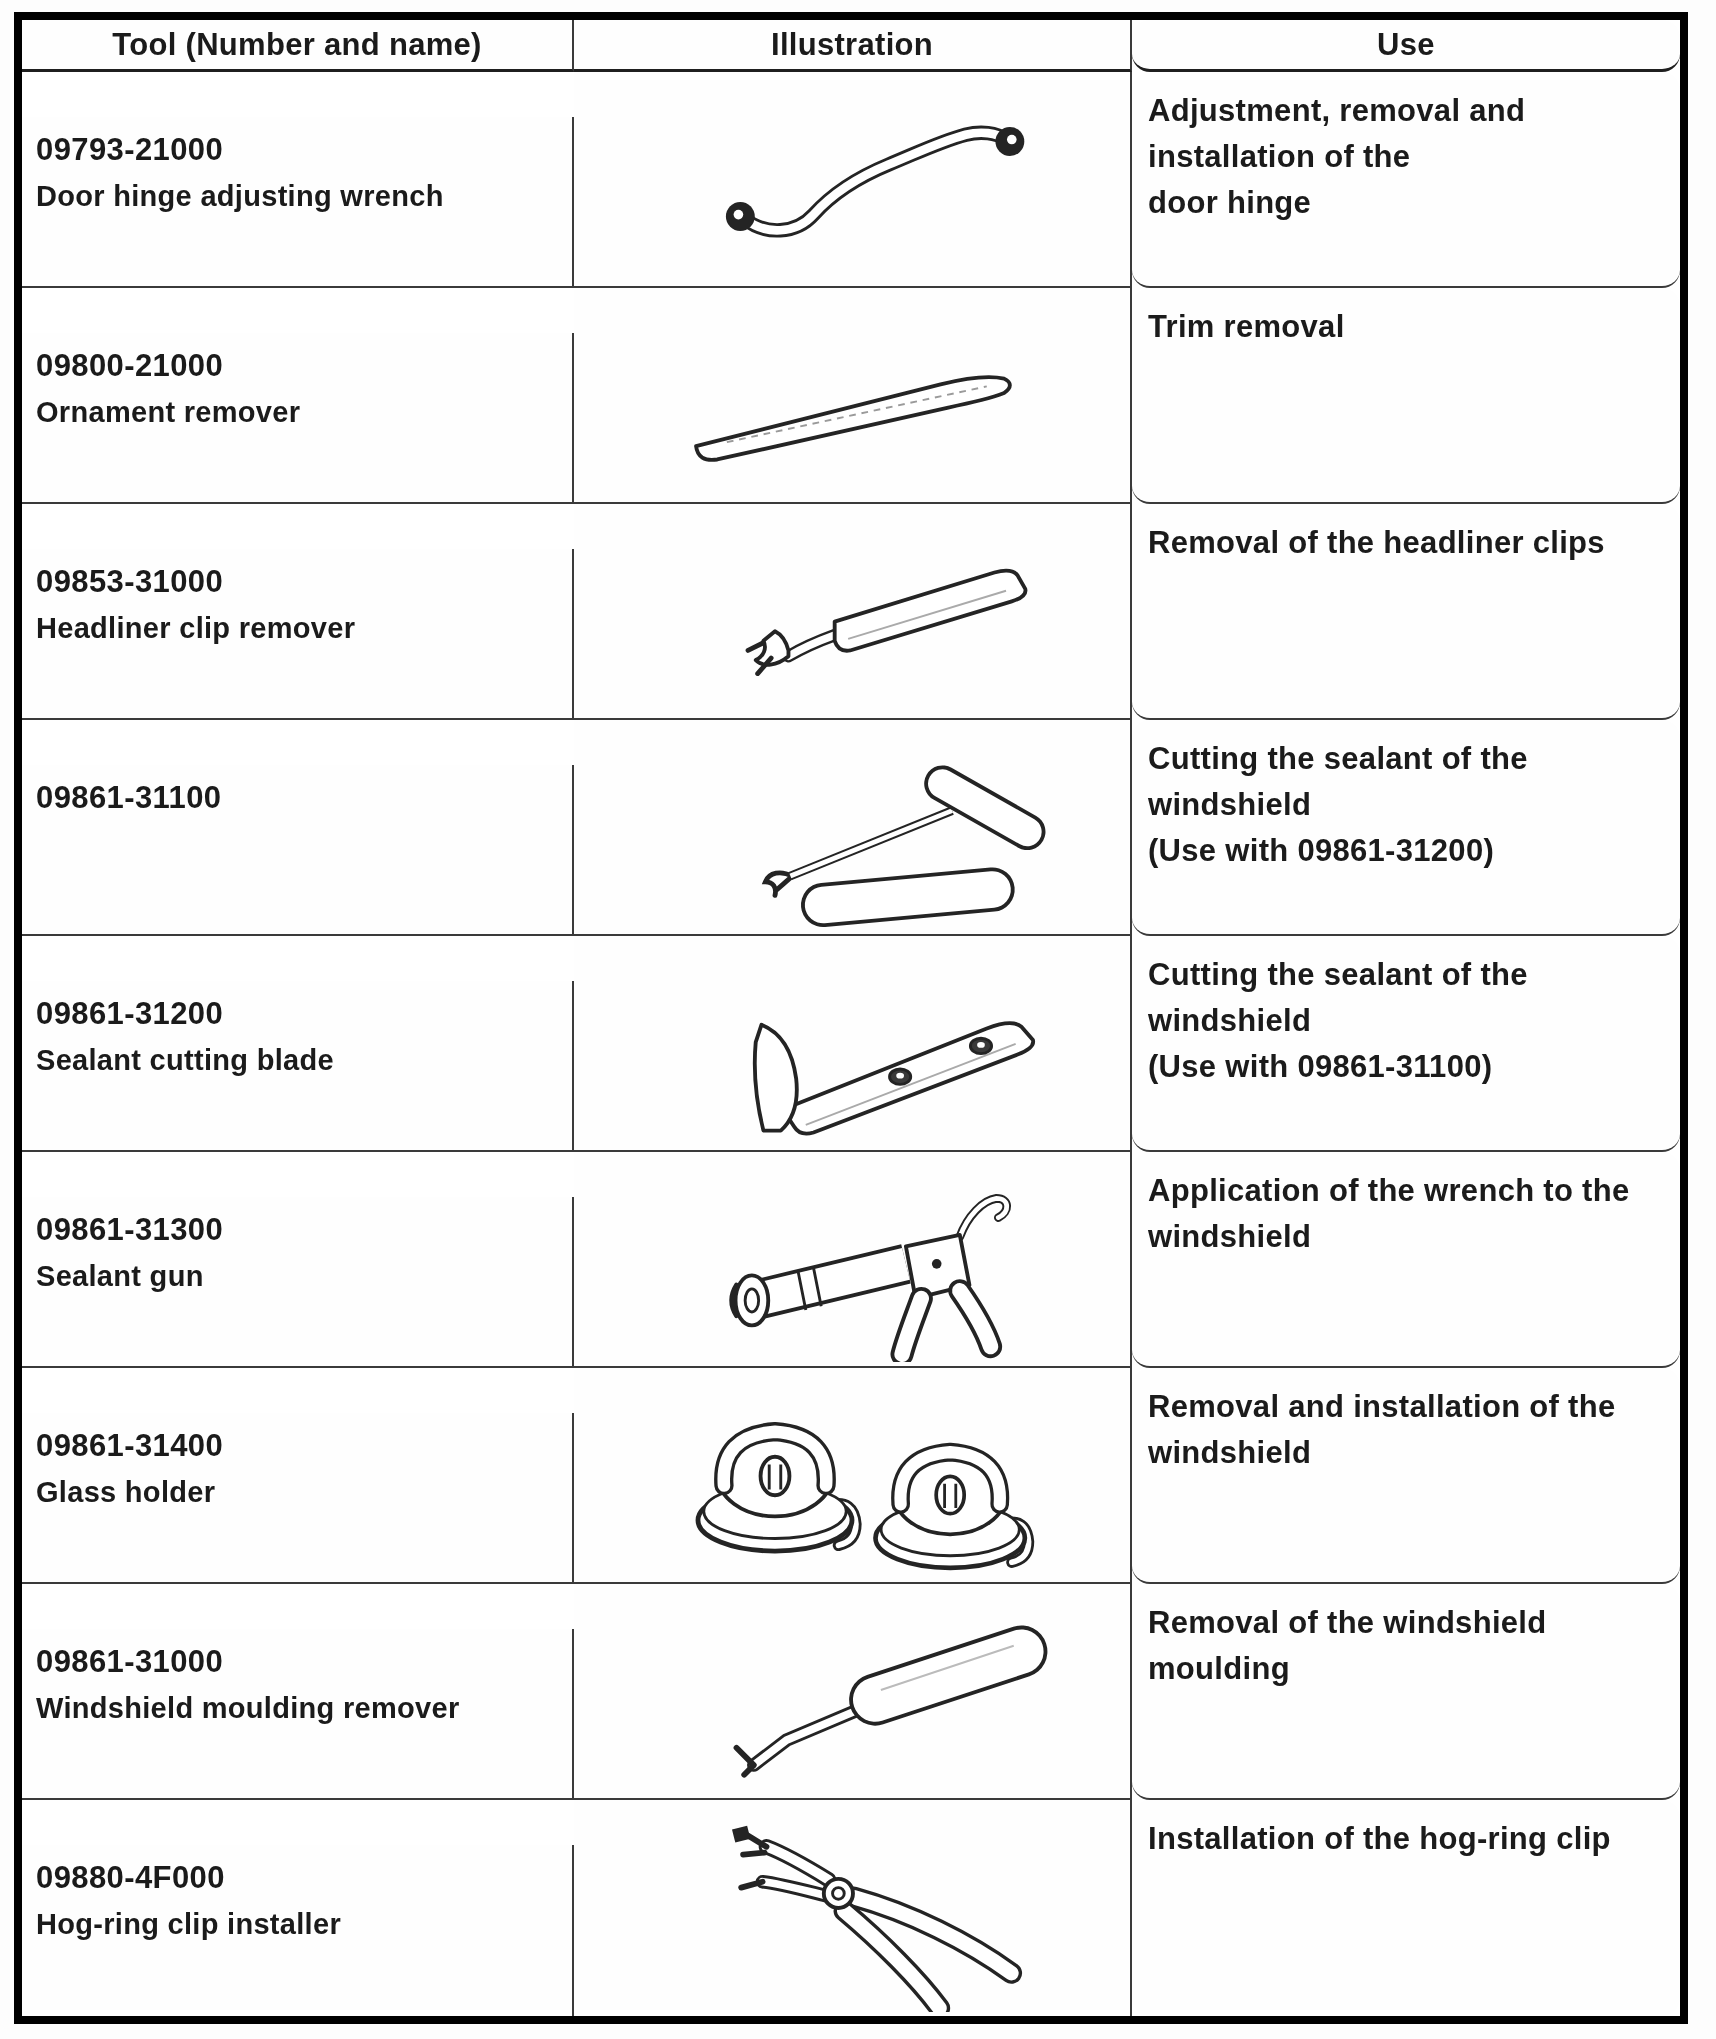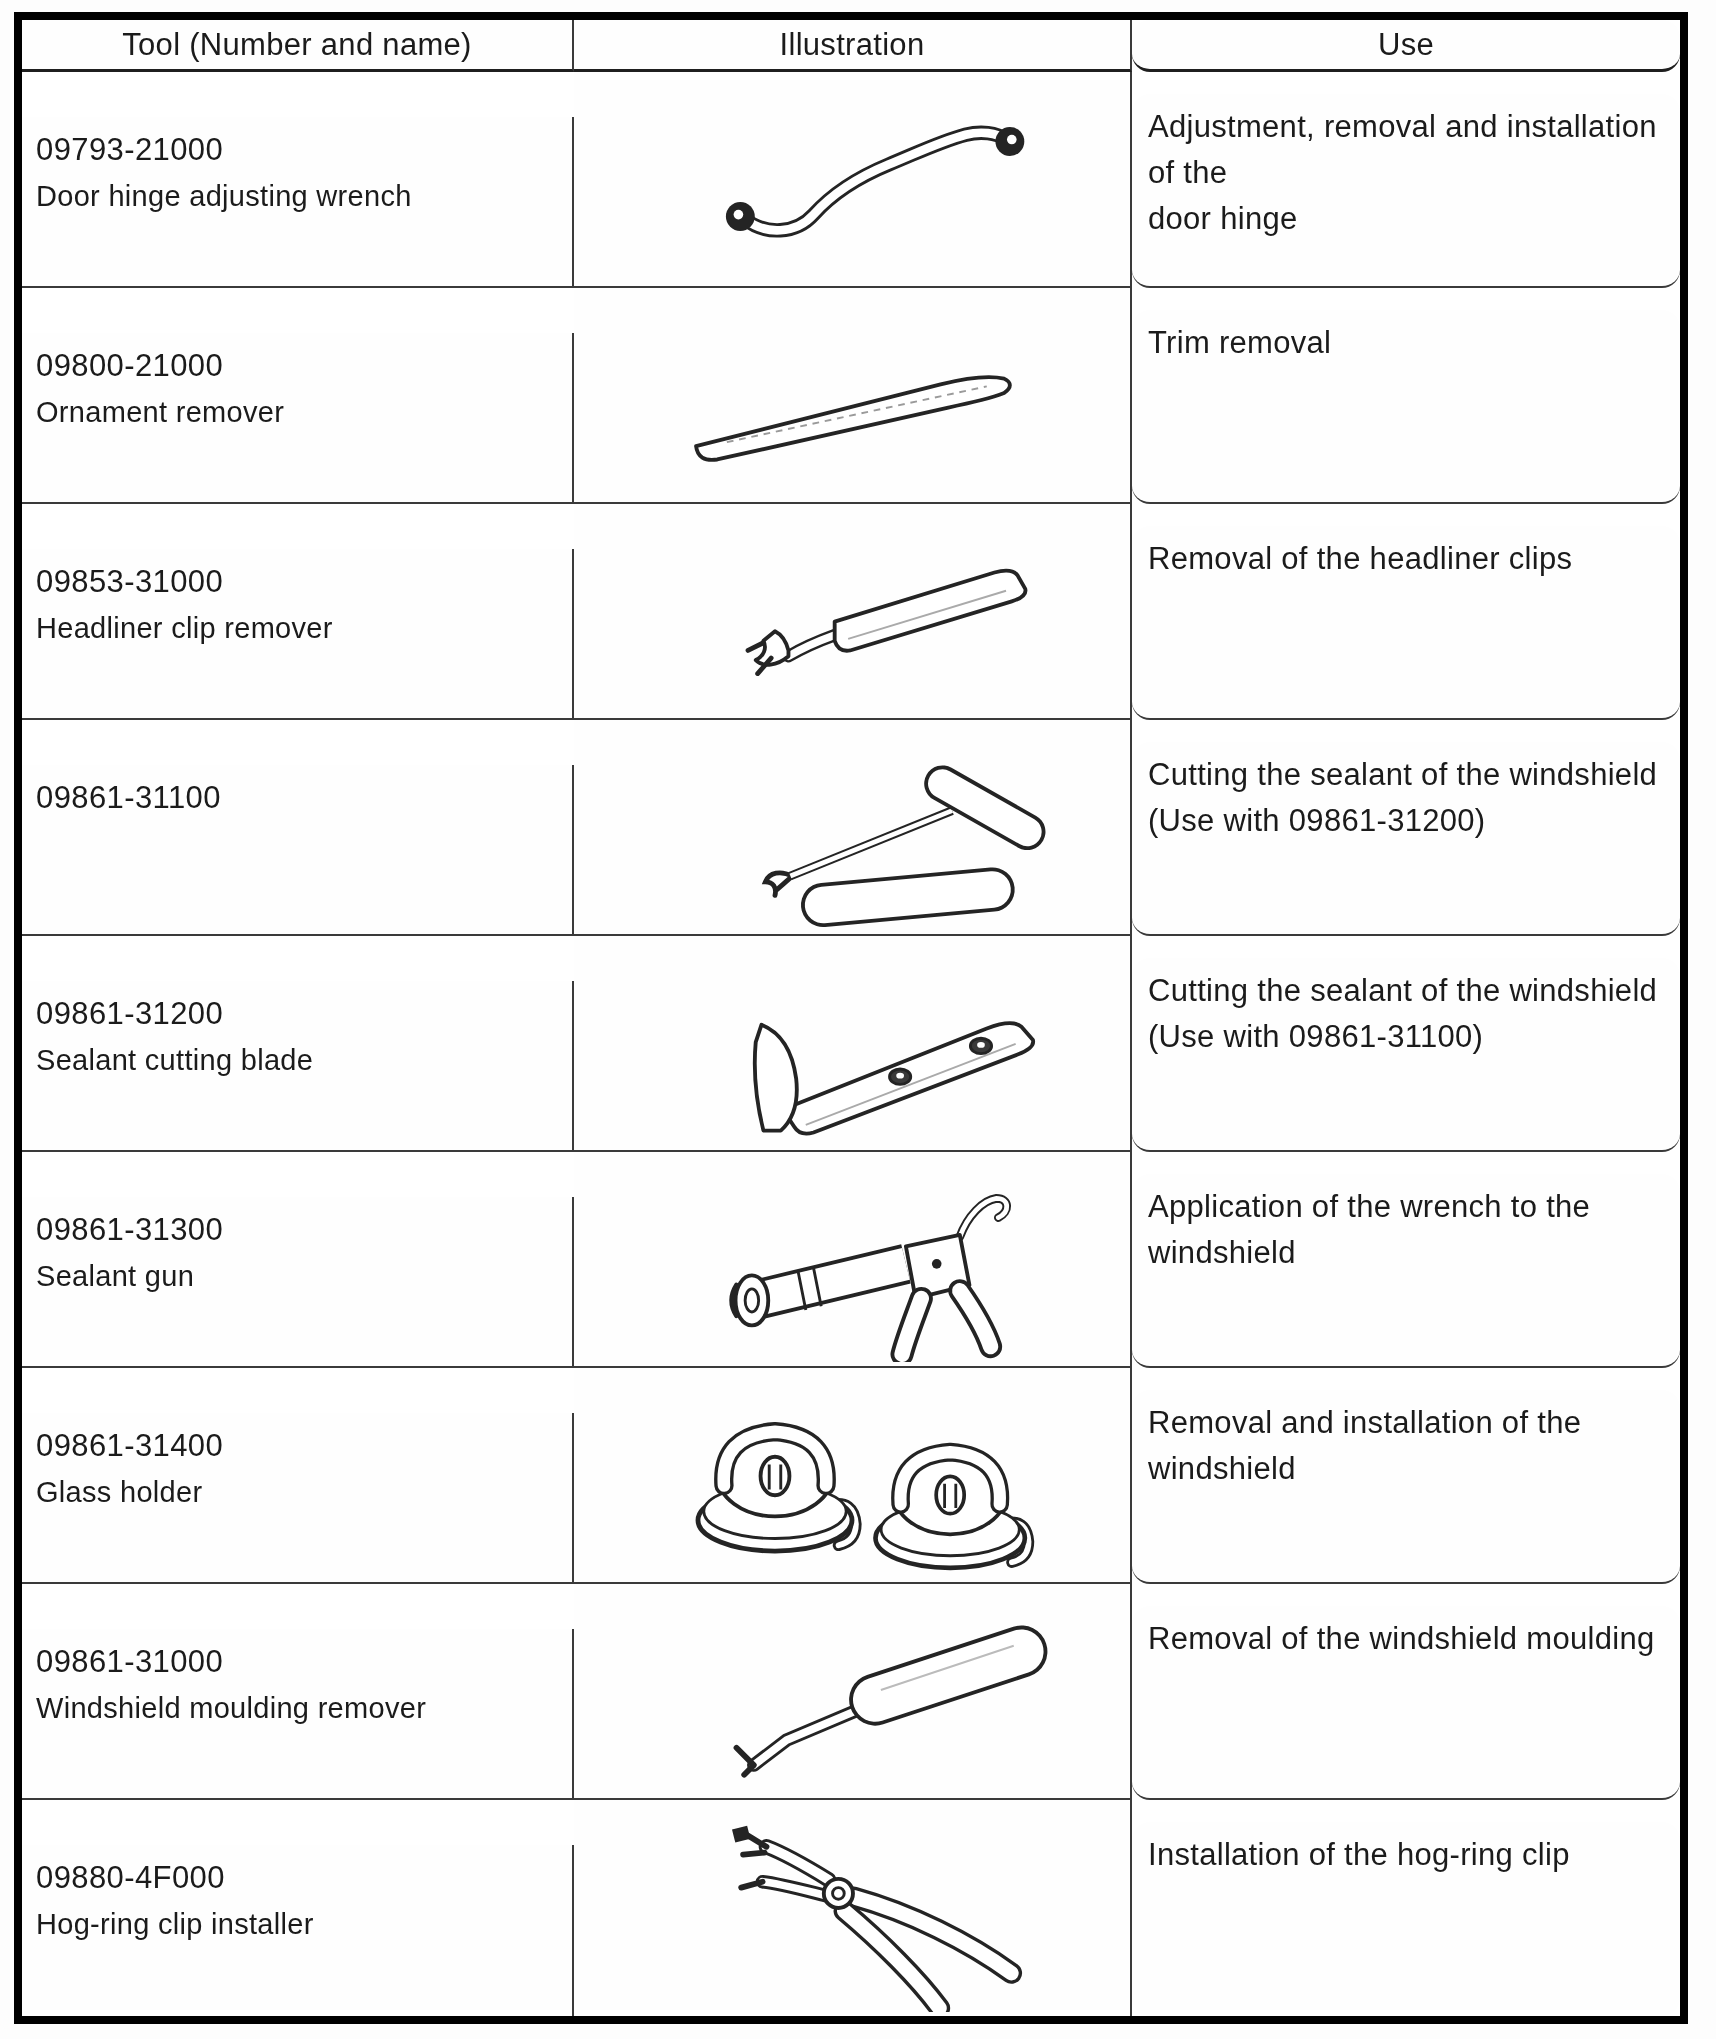--- a/index.html
+++ b/index.html
@@ -20,33 +20,34 @@
     display:grid;
     grid-template-columns:552px 558px 1fr;
     grid-template-rows:52px repeat(9,1fr);
   }
   .cell{
     box-sizing:border-box;
     border-right:2px solid #3a3a3a;
     border-bottom:2px solid #3a3a3a;
     background:#fefefe;
     overflow:hidden;
+    font-weight:bold;
   }
   .cell.c3{border-right:none;border-radius:18px;}
   .cell.last{border-bottom:none;}
   .cell.head{
     display:flex;align-items:center;justify-content:center;
     font-size:31px;letter-spacing:.3px;
     border-bottom:3px solid #1f1f1f;
     padding:0 6px;white-space:nowrap;
   }
   .cell.tool{padding:10px 14px;margin-top:45px;}
   .tool-number{font-size:31px;line-height:46px;letter-spacing:.4px;}
   .tool-name{font-size:29px;line-height:46px;letter-spacing:.3px;}
-  .cell.use{padding:10px 16px;margin-top:22px;}
+  .cell.use{padding:16px 16px;}
   .use-text{font-size:31px;line-height:46px;letter-spacing:.3px;white-space:pre-line;}
   .cell.illus{display:flex;align-items:center;justify-content:center;padding:4px;}
   .cell.illus svg{width:100%;height:100%;display:block;}
   .ink{stroke:#242424;fill:none;}
 </style>
 </head>
 <body>
 
 <div class="page">
   <div class="tools-table">

